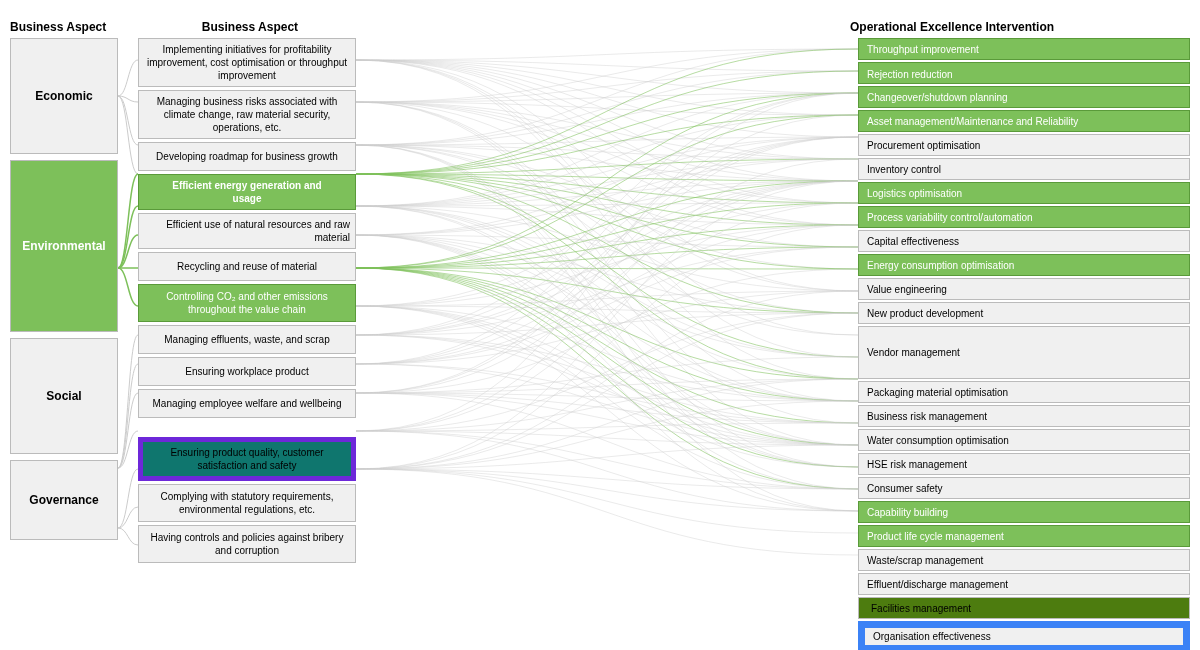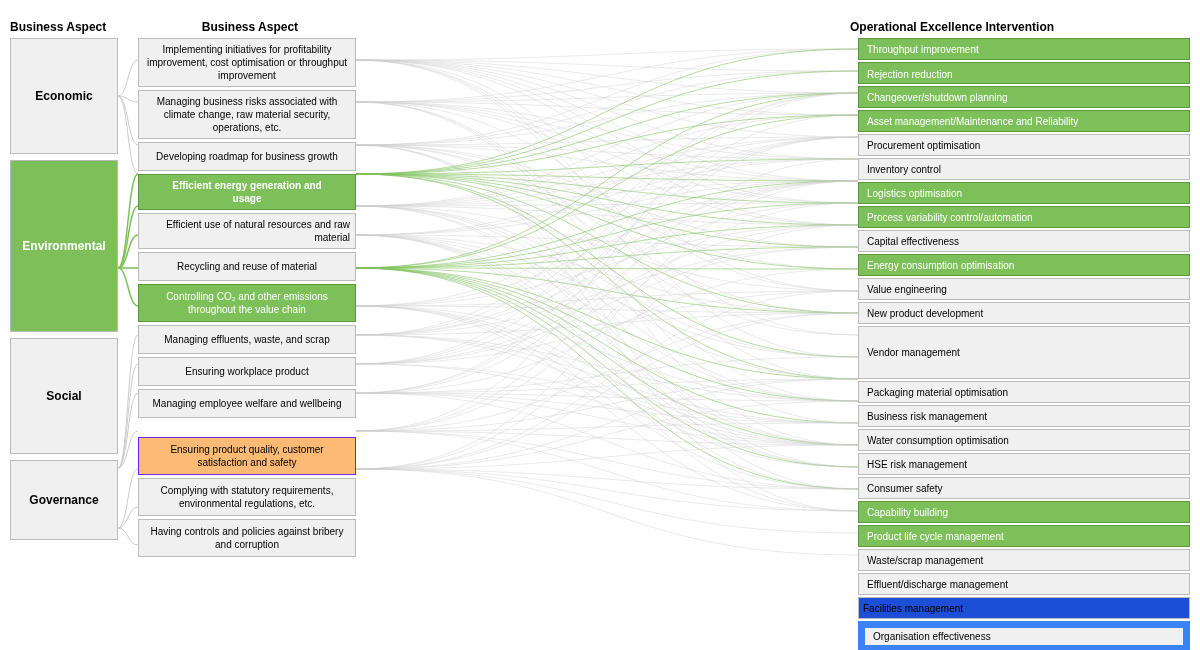--- a/index.html
+++ b/index.html
@@ -87,21 +87,21 @@
         </div>
 
       <div style="border:1px solid #bbb; background:#f0f0f0; text-align:center; padding:4px 5px; font-size:10px; line-height:1.3; min-height:29px; display:flex; align-items:center; justify-content:center; margin-bottom:3px;">
           <span>Ensuring workplace product</span>
         </div>
 
       <div style="border:1px solid #bbb; background:#f0f0f0; text-align:center; padding:4px 5px; font-size:10px; line-height:1.3; min-height:29px; display:flex; align-items:center; justify-content:center; margin-bottom:19px;">
           <span>Managing employee welfare and wellbeing</span>
         </div>
 
-      <div style="border:1px solid #6d28d9; background:#fdba74; text-align:center; padding:4px 5px; font-size:10px; line-height:1.3; min-height:38px; display:flex; align-items:center; justify-content:center; margin-bottom:3px;">
+      <div style="border:5px solid #6d28d9; background:#0f766e; text-align:center; padding:4px 5px; font-size:10px; line-height:1.3; min-height:38px; display:flex; align-items:center; justify-content:center; margin-bottom:3px;">
           <span>Ensuring product quality, customer satisfaction and safety</span>
         </div>
 
       <div style="border:1px solid #bbb; background:#f0f0f0; text-align:center; padding:4px 7px; font-size:10px; line-height:1.3; min-height:38px; display:flex; align-items:center; justify-content:center; margin-bottom:3px;">
           <span>Complying with statutory requirements, environmental regulations, etc.</span>
         </div>
 
       <div style="border:1px solid #bbb; background:#f0f0f0; text-align:center; padding:4px 5px; font-size:10px; line-height:1.3; min-height:38px; display:flex; align-items:center; justify-content:center; margin-bottom:3px;">
           <span>Having controls and policies against bribery and corruption</span>
         </div>
@@ -372,21 +372,21 @@
         </div>
 
       <div style="background:#f0f0f0; border:1px solid #bbb; padding:3px 8px; font-size:10px; min-height:22px; display:flex; align-items:center; margin-bottom:2px;">
           <span>Waste/scrap management</span>
         </div>
 
       <div style="background:#f0f0f0; border:1px solid #bbb; padding:3px 8px; font-size:10px; min-height:22px; display:flex; align-items:center; margin-bottom:2px;">
           <span>Effluent/discharge management</span>
         </div>
 
-      <div style="background:#1d4ed8; border:1px solid #bbb; padding:3px 4px; font-size:10px; min-height:22px; display:flex; align-items:center; margin-bottom:2px;">
+      <div style="background:#4d7c0f; border:1px solid #bbb; padding:3px 12px; font-size:10px; min-height:22px; display:flex; align-items:center; margin-bottom:2px;">
           <span>Facilities management</span>
         </div>
 
       <div style="background:#f0f0f0; border:7px solid #3b82f6; padding:3px 8px; font-size:10px; min-height:22px; display:flex; align-items:center; margin-bottom:2px;">
           <span>Organisation effectiveness</span>
         </div>
     </div>
   </div>
 </div>
 

